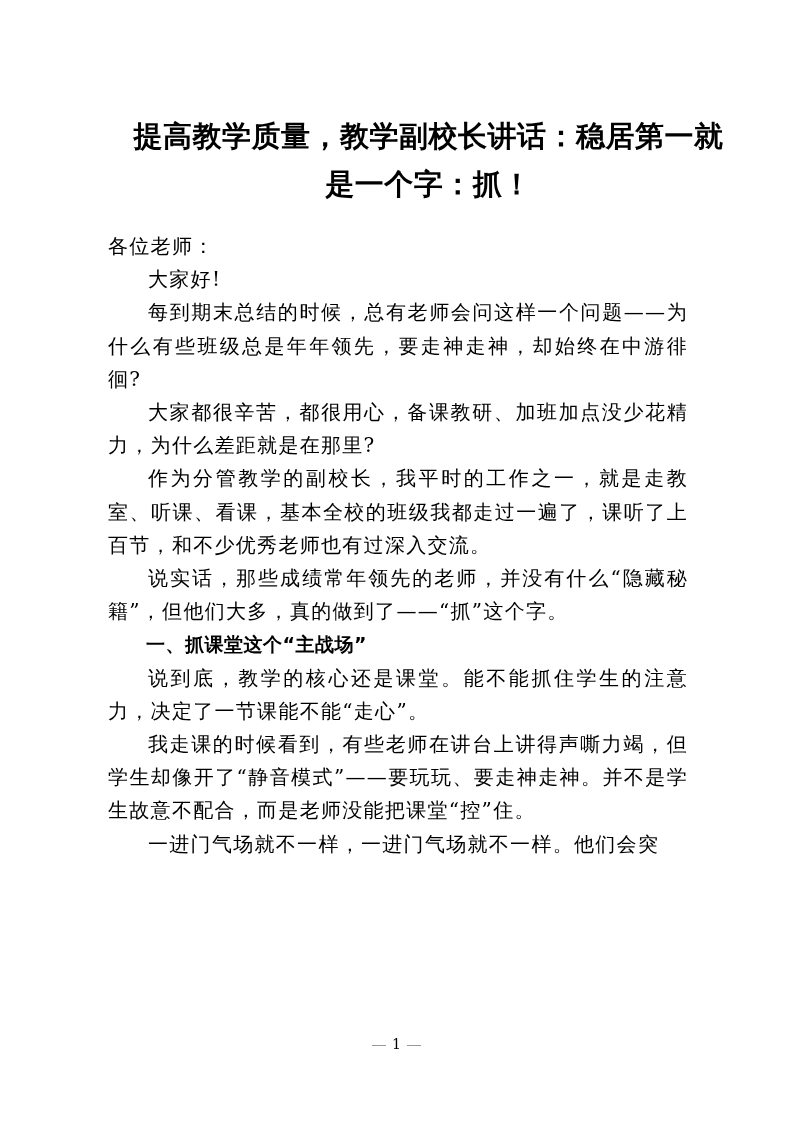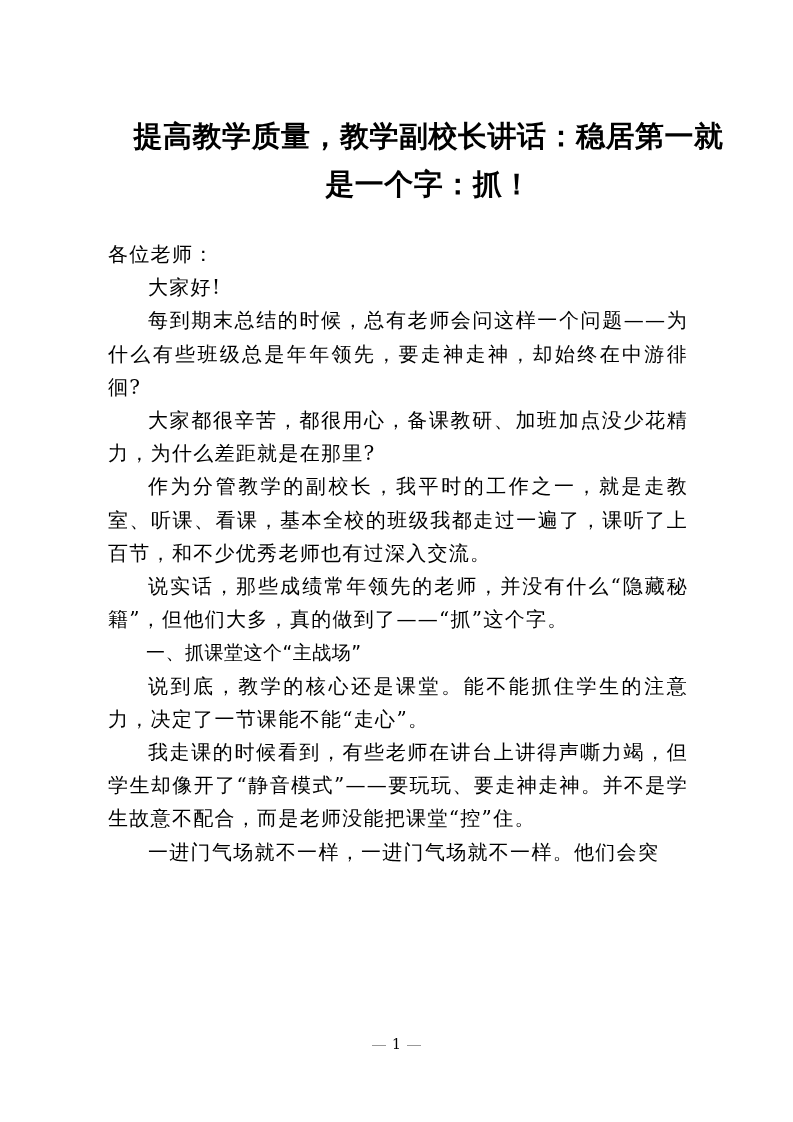--- a/index.html
+++ b/index.html
@@ -3,27 +3,27 @@
 <meta charset="utf-8">
 <style>
   html, body { margin:0; padding:0; background:#ffffff; }
   body { width:793px; height:1122px; position:relative; overflow:hidden; color:#000; }
   .title {
     position:absolute; left:100px; top:112px; width:593px;
     text-align:center; font-family:"DejaVu Sans", sans-serif; font-weight:bold;
     font-size:29px; line-height:48px; letter-spacing:0.5px;margin-left:32px;
   }
   .body {
-    position:absolute; left:108px; top:238px; width:580px;
+    position:absolute; left:108px; top:230px; width:580px;
     font-family:"DejaVu Serif", serif; font-size:20px; line-height:33.2px;
     text-align:justify; letter-spacing:1.3px;
   }
   .body p { margin:0; text-indent:2em; }
   .body p.noindent { text-indent:0; }
-  .body p.heading { font-family:"DejaVu Sans", sans-serif; font-weight:normal; font-size:19px; letter-spacing:0.5px; }
+  .body p.heading { font-family:"DejaVu Sans", sans-serif; font-weight:bold; font-size:19px; letter-spacing:0.5px; }
   .footer {
     position:absolute; left:0; top:1036px; width:793px; text-align:center;
     font-family:"DejaVu Serif", serif; font-size:14px; color:#000;
   }
   .footer .dash { display:inline-block; width:14px; height:1px; background:#999; vertical-align:middle; margin:0 6px; }
 </style>
 </head>
 <body>
 
 <div class="title">提高教学质量，教学副校长讲话：稳居第一就是一个字：抓！</div>

